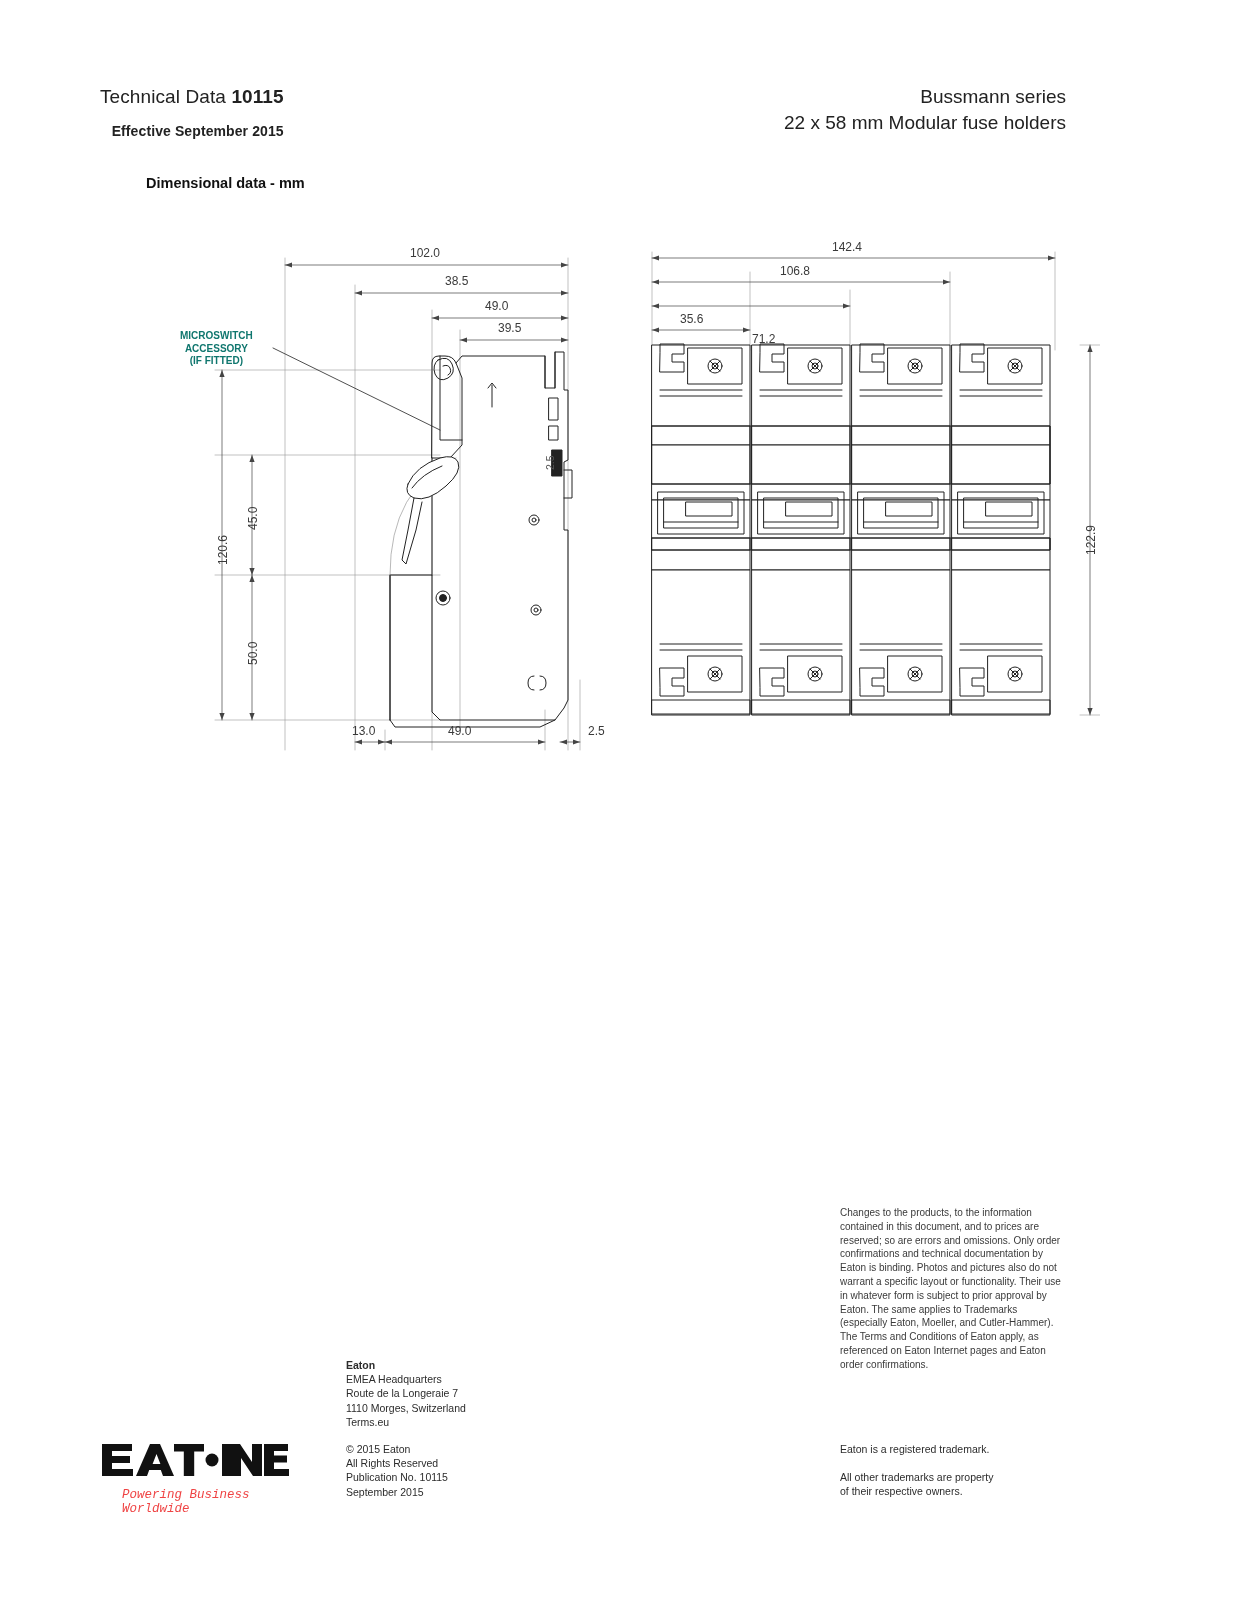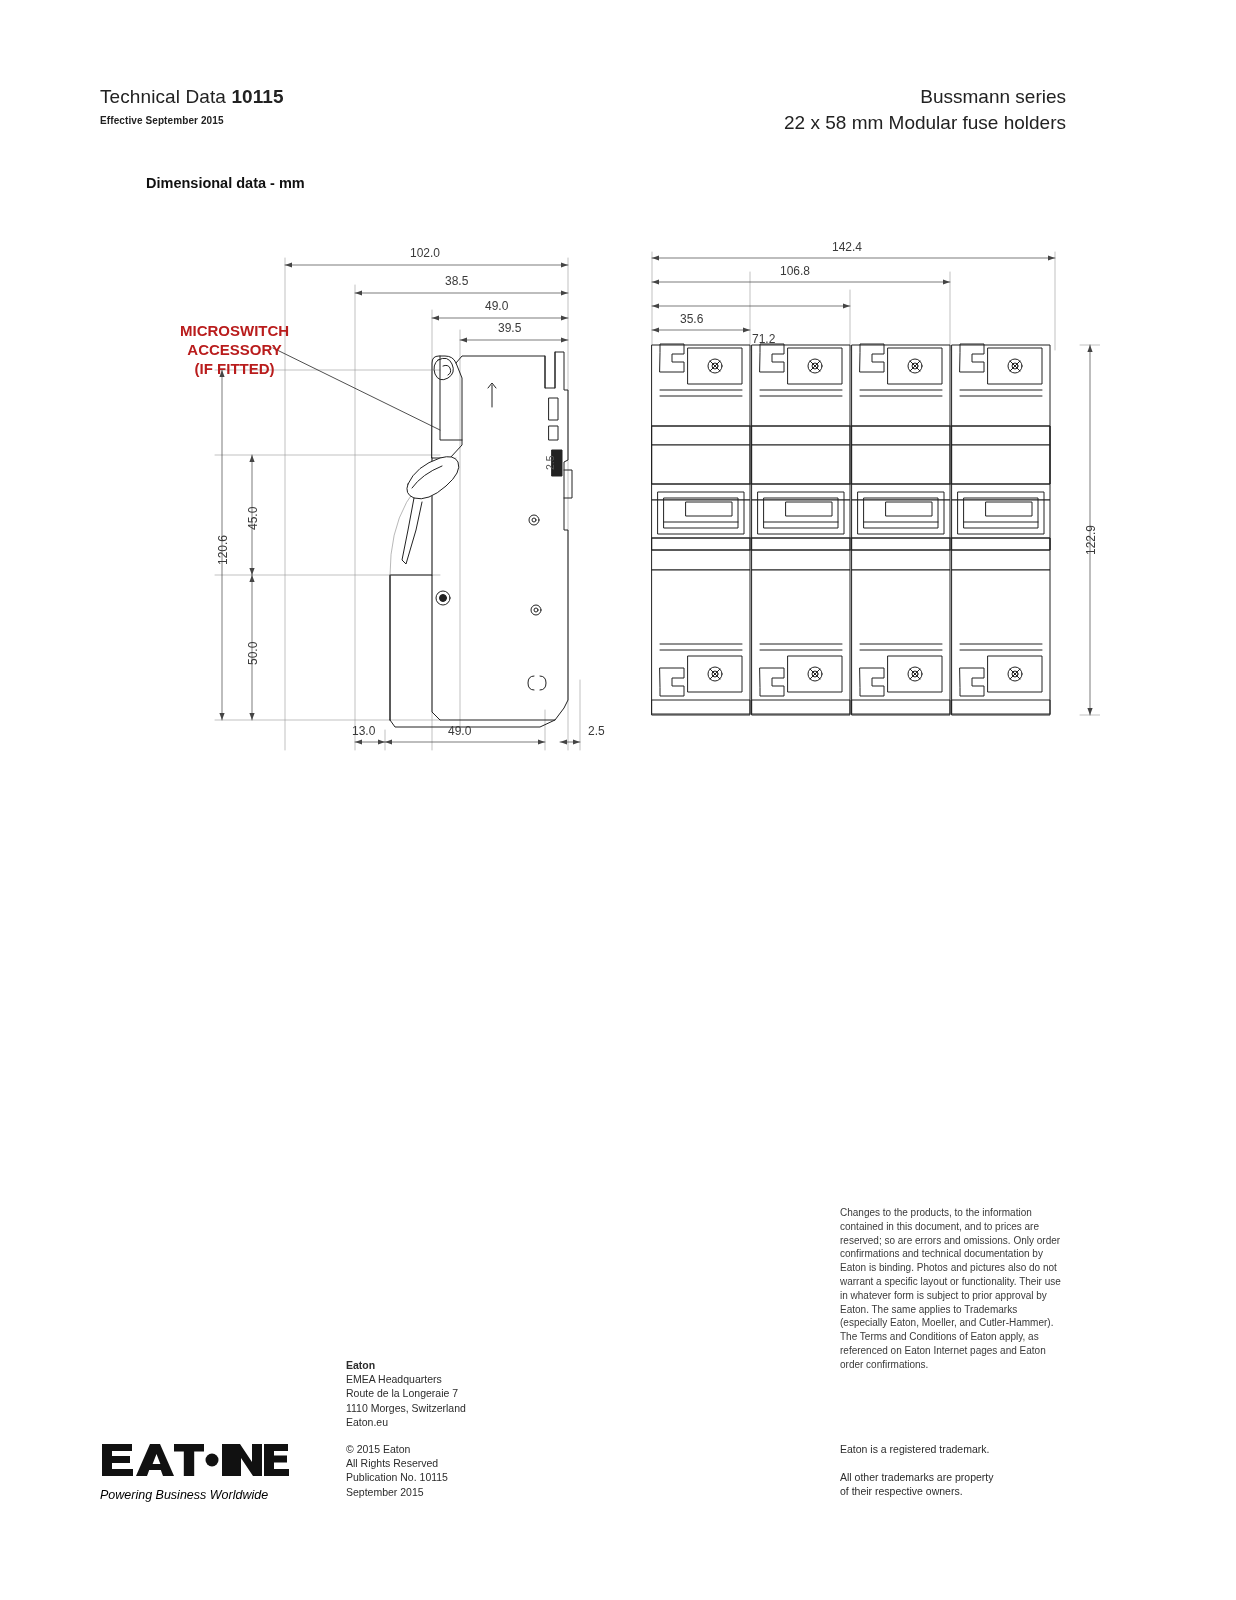--- a/index.html
+++ b/index.html
@@ -31,25 +31,26 @@
   .hdr-left .line1 {
     font-size: 19px;
     font-weight: 400;
     color: #222;
     letter-spacing: 0.1px;
   }
   .hdr-left .line1 b {
     font-weight: 700;
   }
   .hdr-left .line2 {
-    font-size: 10px;
+    font-size: 14px;
     font-weight: 700;
     color: #222;
-    margin-top: 7px;
+    margin-top: 15px;
     letter-spacing: 0.1px;
+    text-align: right;
   }
   .hdr-right {
     position: absolute;
     right: 170px;
     top: 86px;
     text-align: right;
     margin-left: 20px;
   }
   .hdr-right .line1 {
     font-size: 19px;
@@ -87,25 +88,26 @@
     font-family: "Liberation Sans", sans-serif;
     white-space: nowrap;
   }
   .dim-label.small { font-size: 10.5px; }
   .vert {
     transform-origin: 0 0;
     transform: rotate(-90deg);
   }
   .callout {
     position: absolute;
-    font-size: 15px;
+    font-size: 10px;
     font-weight: 700;
     line-height: 1.25;
-    color: #b91c1c;
+    color: #0f766e;
     white-space: pre-line;
+    margin-top: 8px;
   }
 
   
   .legal {
     position: absolute;
     left: 840px;
     top: 1206px;
     width: 225px;
     font-size: 10px;
     line-height: 1.38;
@@ -147,25 +149,26 @@
   }
 
   
   .logo {
     position: absolute;
     left: 100px;
     top: 1440px;
     width: 200px;
   }
   .logo-tag {
-    font-family: Liberation Sans, sans-serif;
+    font-family: Liberation Mono, monospace;
     font-style: italic;
     font-size: 12.5px;
-    color: #000000;
+    color: #ef4444;
     margin-top: 2px;
+    margin-left: 22px;
   }
 </style>
 </head>
 <body>
 
 <div class="page">
 
   <div class="hdr-left">
     <div class="line1"><span>Technical Data </span><b>10115</b></div>
     <div class="line2">Effective September 2015</div>
@@ -460,21 +463,21 @@
 (IF FITTED)</div>
   </div>
 
   <div class="legal">Changes to the products, to the information contained in this document, and to prices are reserved; so are errors and omissions. Only order confirmations and technical documentation by Eaton is binding. Photos and pictures also do not warrant a specific layout or functionality. Their use in whatever form is subject to prior approval by Eaton. The same applies to Trademarks (especially Eaton, Moeller, and Cutler-Hammer). The Terms and Conditions of Eaton apply, as referenced on Eaton Internet pages and Eaton order confirmations.</div>
 
   <div class="footer-addr">
     <div class="name">Eaton</div>
     <div>EMEA Headquarters</div>
     <div>Route de la Longeraie 7</div>
     <div>1110 Morges, Switzerland</div>
-    <div>Eaton.eu</div>
+    <div>Terms.eu</div>
   </div>
 
   <div class="footer-pub">
     <div>© 2015 Eaton</div>
     <div>All Rights Reserved</div>
     <div>Publication No. 10115</div>
     <div>September 2015</div>
   </div>
 
   <div class="footer-tm1">Eaton is a registered trademark.</div>

